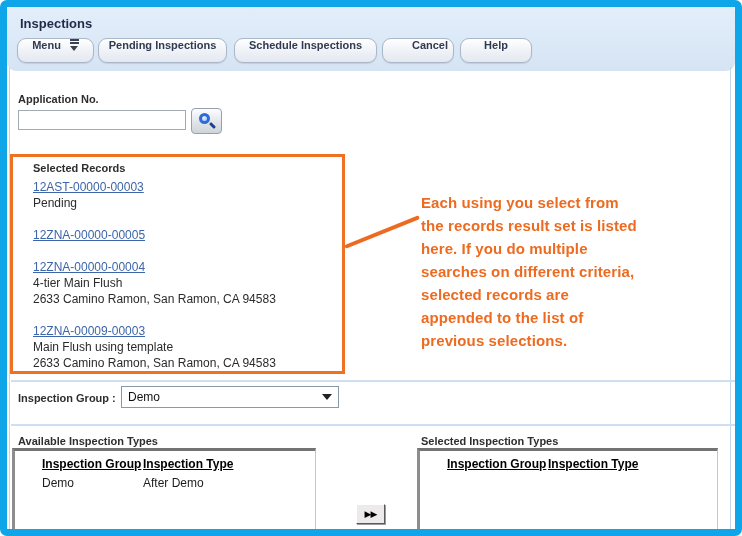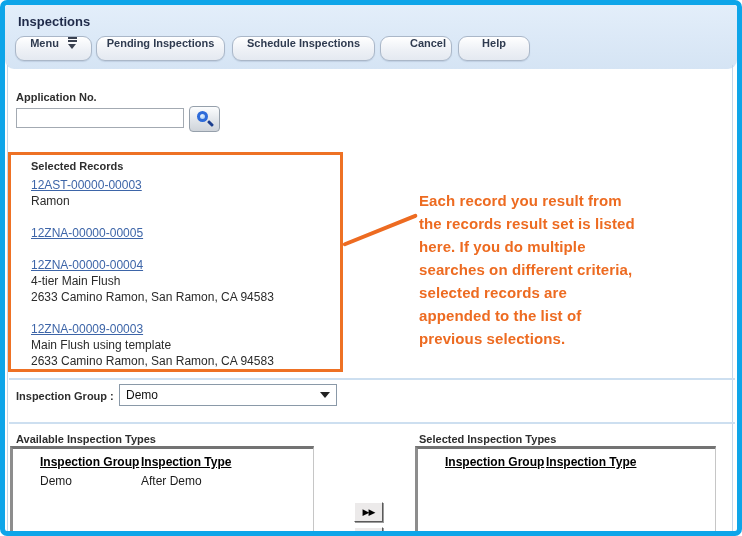--- a/index.html
+++ b/index.html
@@ -2,21 +2,21 @@
 <html><head>
 <meta charset="utf-8">
 <style>
   * { margin: 0; padding: 0; box-sizing: border-box; }
   html, body { background: #fff; }
   body { font-family: "Liberation Sans", sans-serif; }
 
   .window {
     position: relative;
     width: 742px; height: 536px;
-    border: 5px solid #0ea5e9;
+    border: 7px solid #0ea5e9;
     border-radius: 7px;
     background: #ffffff;
     overflow: hidden;
   }
   .content-edge-left, .content-edge-right {
     position: absolute; top: 60px; bottom: 0; width: 1px;
     background: #c3d6ea;
   }
   .content-edge-left { left: 2px; }
   .content-edge-right { right: 4px; }
@@ -176,30 +176,30 @@
   <div class="search-btn">
     <div class="mag">
       <div class="lens"></div>
         <div class="handle"></div>
     </div>
   </div>
 
   <div class="records-box">
     <div class="records-title">Selected Records</div>
     <div>
-        <div class="record"><a href="#" class="record-link">12AST-00000-00003</a><div class="record-line">Ramon</div></div>
+        <div class="record"><a href="#" class="record-link">12AST-00000-00003</a><div class="record-line">Pending</div></div>
         <div class="record"><a href="#" class="record-link">12ZNA-00000-00005</a></div>
         <div class="record"><a href="#" class="record-link">12ZNA-00000-00004</a><div class="record-line">4-tier Main Flush</div><div class="record-line">2633 Camino Ramon, San Ramon, CA 94583</div></div>
         <div class="record"><a href="#" class="record-link">12ZNA-00009-00003</a><div class="record-line">Main Flush using template</div><div class="record-line">2633 Camino Ramon, San Ramon, CA 94583</div></div>
       </div>
   </div>
 
   <div class="callout-line"></div>
   <div class="annotation" style="color: rgb(237, 107, 33);">
-      <div>Each record you result from</div>
+      <div>Each using you select from</div>
       <div>the records result set is listed</div>
       <div>here. If you do multiple</div>
       <div>searches on different criteria,</div>
       <div>selected records are</div>
       <div>appended to the list of</div>
       <div>previous selections.</div>
     </div>
 
   <div class="divider d1"></div>
 

